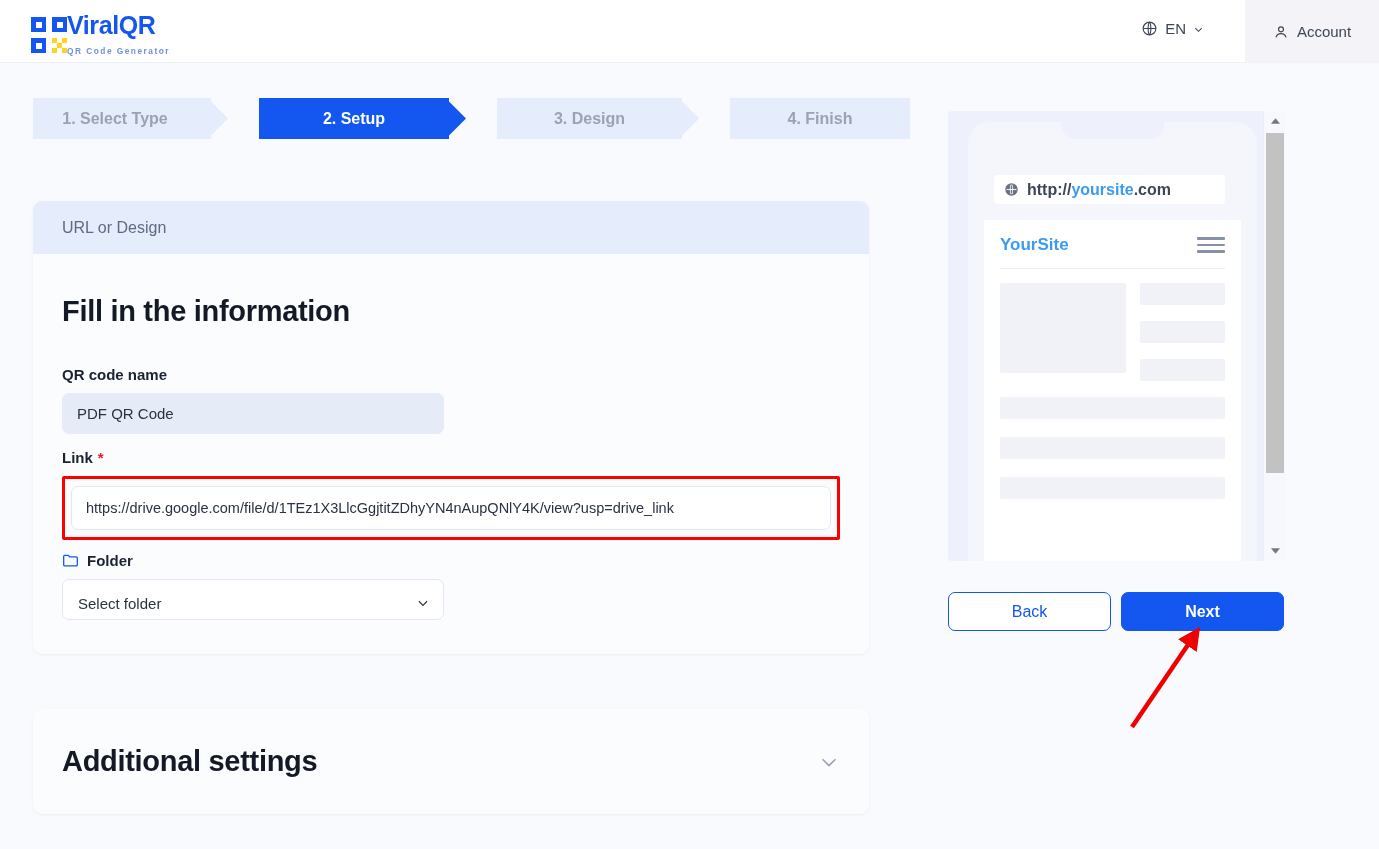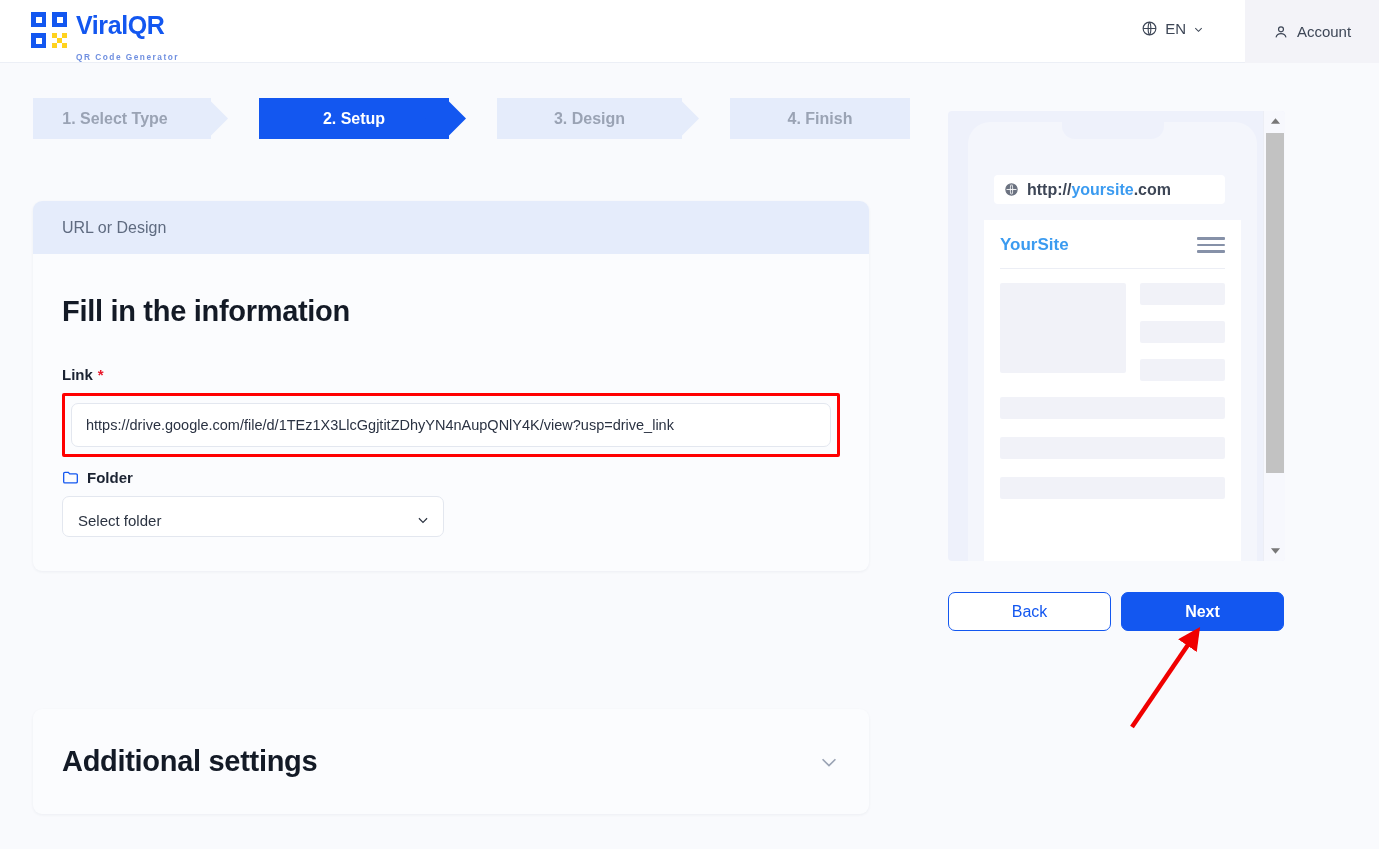--- a/index.html
+++ b/index.html
@@ -29,22 +29,21 @@
     height: 63px;
     background: #ffffff;
     border-bottom: 1px solid #eceff6;
   }
 
   .logo-wrap {
     position: absolute;
     left: 31px;
     top: 12px;
     display: flex;
-    align-items: flex-start;
-    gap: 9px;
+    align-items: center;
   }
 
   .logo-mark {
     width: 36px; height: 36px;
     position: relative;
   }
   .lm-sq {
     position: absolute;
     width: 15px; height: 15px;
     background: #1357f0;
@@ -73,21 +72,21 @@
     color: #1357f0;
     letter-spacing: -0.4px;
     line-height: 26px;
   }
   .logo-tag {
     font-size: 8.3px;
     font-weight: 700;
     color: #6f8fe0;
     letter-spacing: 1.5px;
     line-height: 10px;
-    margin-top: 14px;
+    margin-top: 8px;
   }
 
   .lang-btn {
     position: absolute;
     right: 175px;
     top: 20px;
     display: flex;
     align-items: center;
     gap: 7px;
     color: #3d4656;
@@ -516,20 +515,26 @@
   </div>
 
   <div class="form-card">
     <div class="form-card-head">
       <span>URL or Design</span>
     </div>
 
     <div class="form-card-body">
       <div class="form-title">Fill in the information</div>
 
+      <div>
+        <div class="field-label">
+          <span>QR code name</span>
+        </div>
+        <input class="input-name" type="text" value="PDF QR Code" style="">
+      </div>
 
       <div class="link-row">
         <div class="field-label">
           <span>Link</span>
           <span class="req-star">*</span>
         </div>
         <div class="link-input-zone">
           <input class="input-link" type="text" value="https://drive.google.com/file/d/1TEz1X3LlcGgjtitZDhyYN4nAupQNlY4K/view?usp=drive_link" style="">
           <div class="redbox"></div>
         </div>

